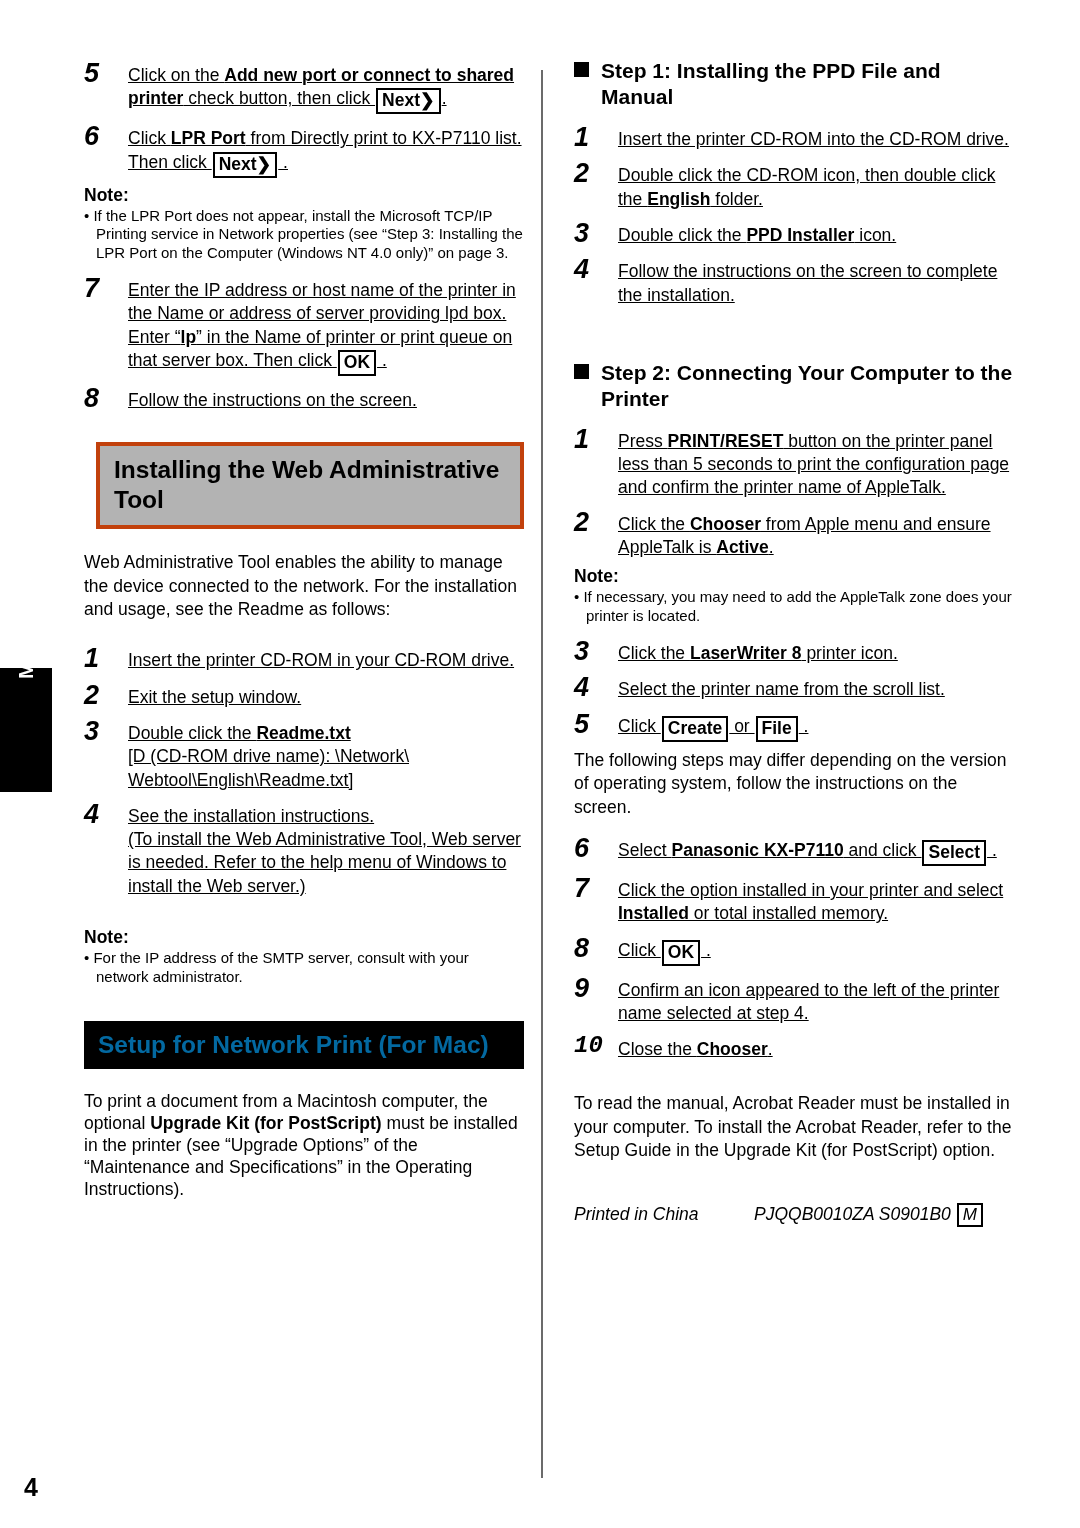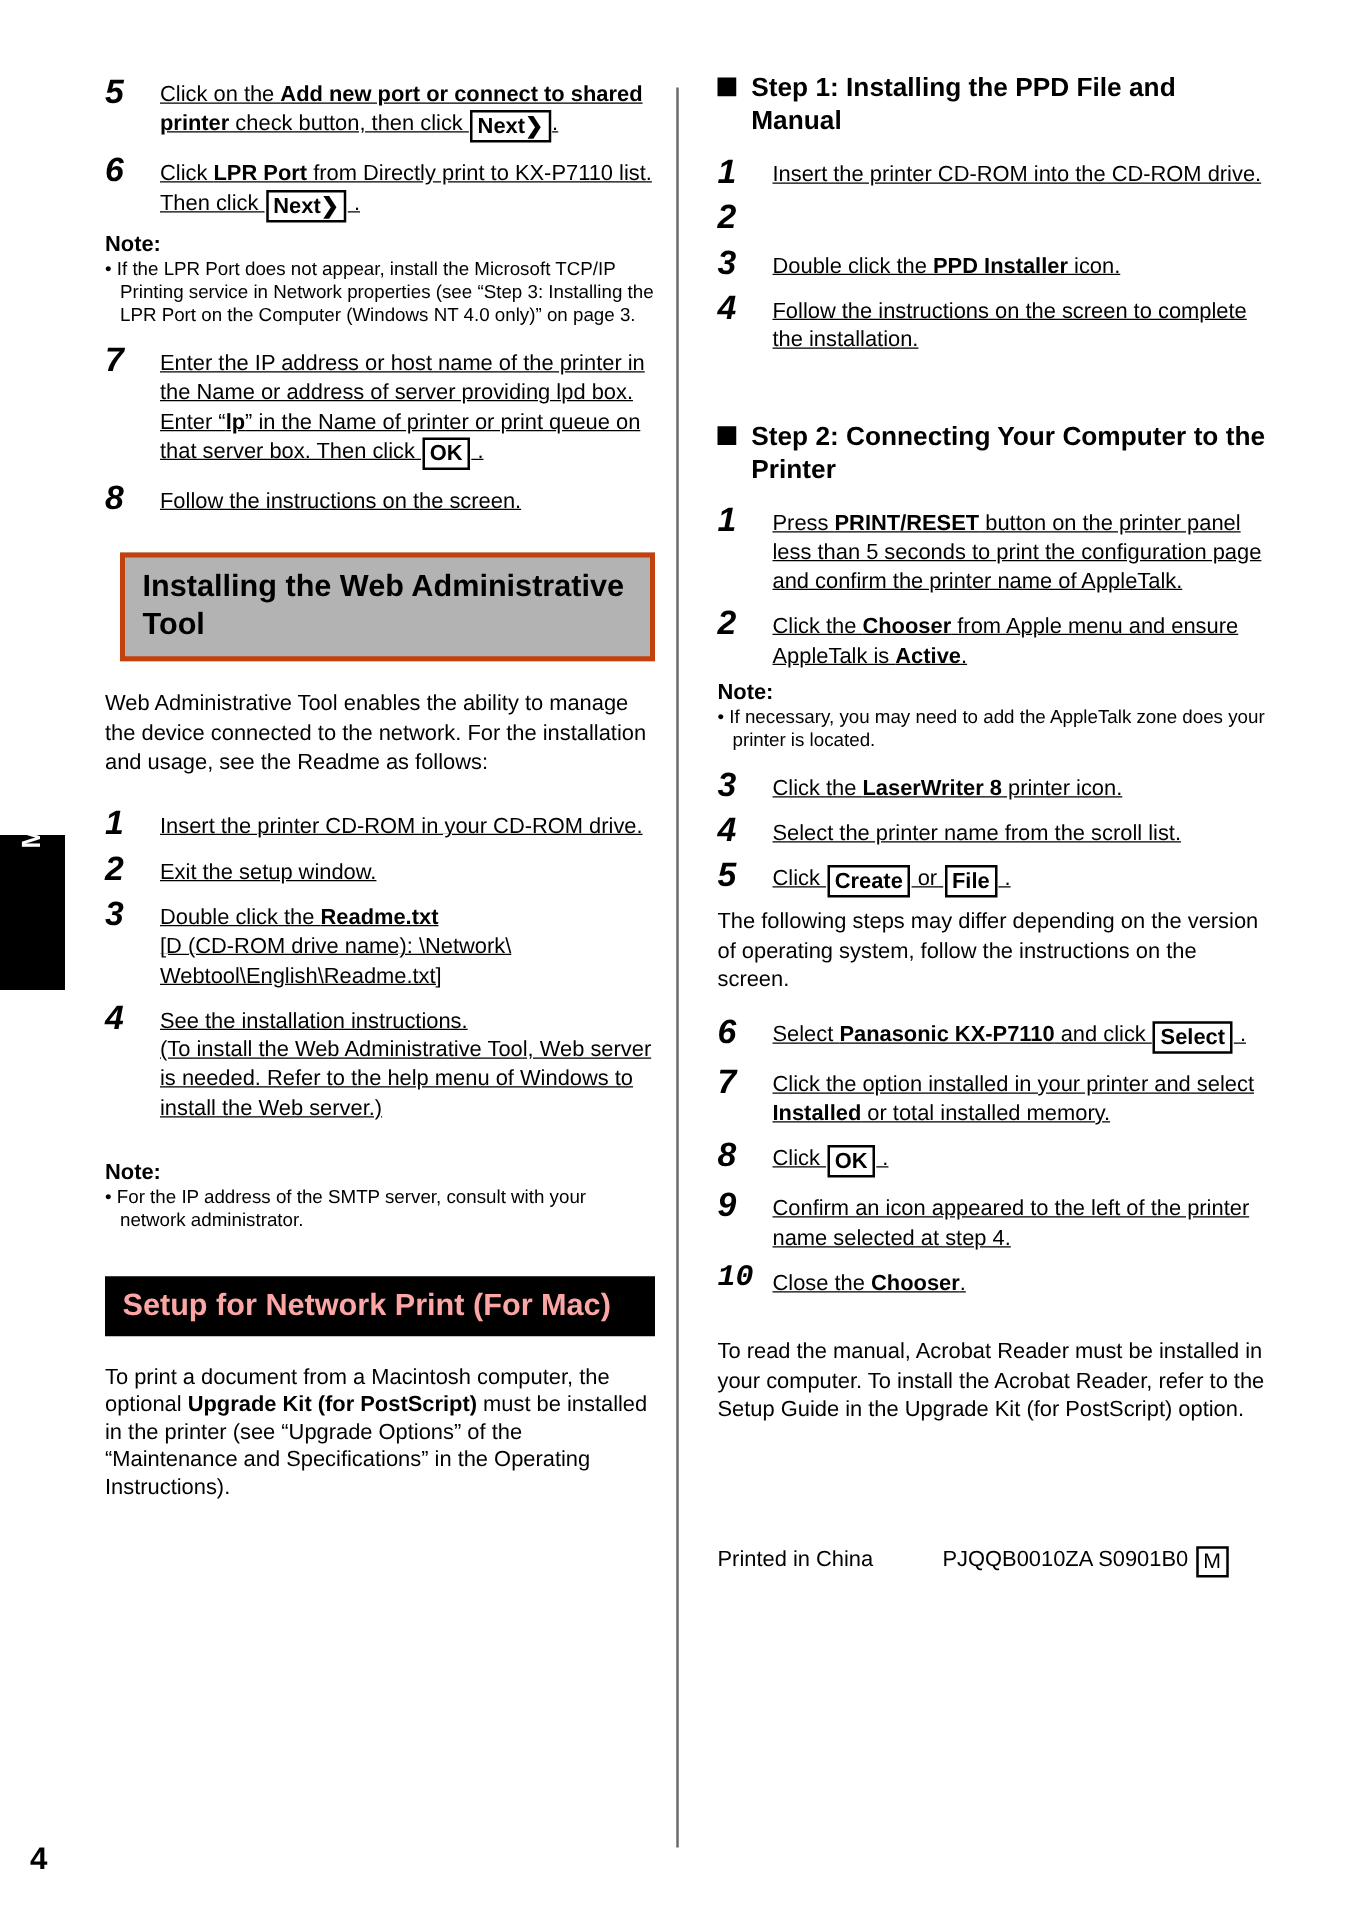--- a/index.html
+++ b/index.html
@@ -132,21 +132,21 @@
     padding: 9px 14px 11px 14px;
     font-size: 24.5px;
     font-weight: bold;
     line-height: 1.2;
     margin: 30px 0 22px 12px;
   }
 
   
   .head-black {
     background: #000000;
-    color: #fca5a5;
+    color: #0369a1;
     padding: 9px 14px 10px 14px;
     font-size: 24.5px;
     font-weight: bold;
     line-height: 1.2;
     margin: 34px 0 22px 0;
   }
 
   
   .head-step {
     display: flex;
@@ -189,23 +189,24 @@
     line-height: 1.15;
     vertical-align: -2px;
     margin-left: 6px;
   }
 
   b, strong { font-weight: bold; }
 
   
   .footer {
     display: flex;
-    align-items: flex-start;
-    font-size: 17.5px;
-    margin-top: 98px;
+    align-items: center;
+    font-size: 17.5px;
+    margin-top: 40px;
+    font-style: italic;
   }
   .footer .f-left { width: 180px; }
   .footer .f-mid { }
 
   .spacer-1 { height: 24px; }
   .spacer-2 { height: 16px; }
   .spacer-3 { height: 46px; }
   .spacer-4 { height: 8px; }
 </style>
 </head>
@@ -295,20 +296,21 @@
     <span class="txt">Step 1: Installing the PPD File and Manual</span>
   </div>
 
   <div id="R-steps-1">
       <div class="step">
         <div class="step-num">1</div>
         <div class="step-body"><span>Insert the printer CD-ROM into the CD-ROM drive.</span></div>
       </div>
       <div class="step">
         <div class="step-num">2</div>
+        <div class="step-body"><span>Double click the CD-ROM icon, then double click the </span><b>English</b><span> folder.</span></div>
       </div>
       <div class="step">
         <div class="step-num">3</div>
         <div class="step-body"><span>Double click the </span><b>PPD Installer</b><span> icon.</span></div>
       </div>
       <div class="step">
         <div class="step-num">4</div>
         <div class="step-body"><span>Follow the instructions on the screen to complete the installation.</span></div>
       </div>
     </div>

